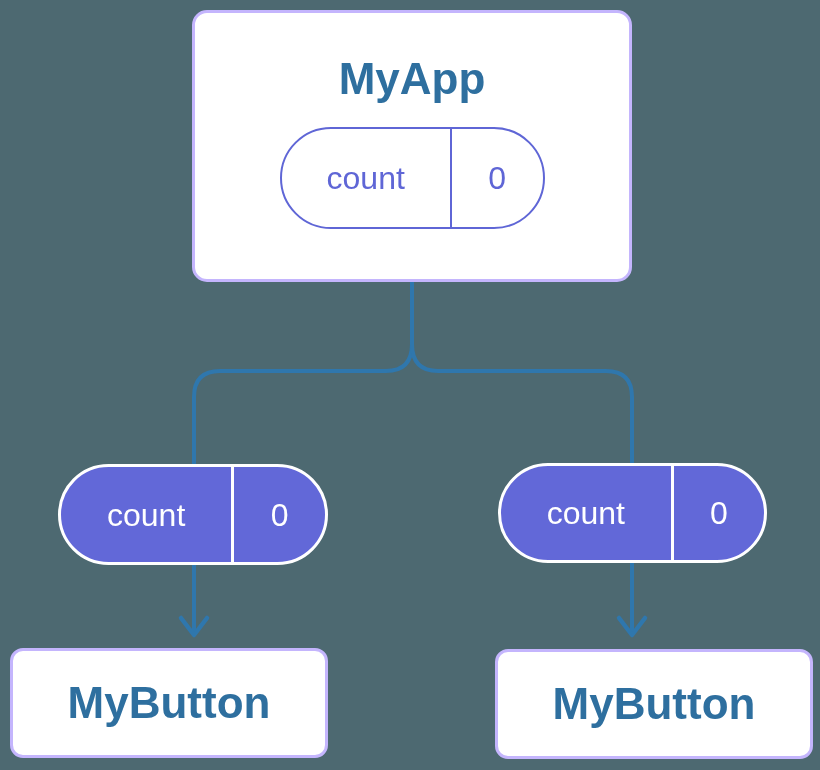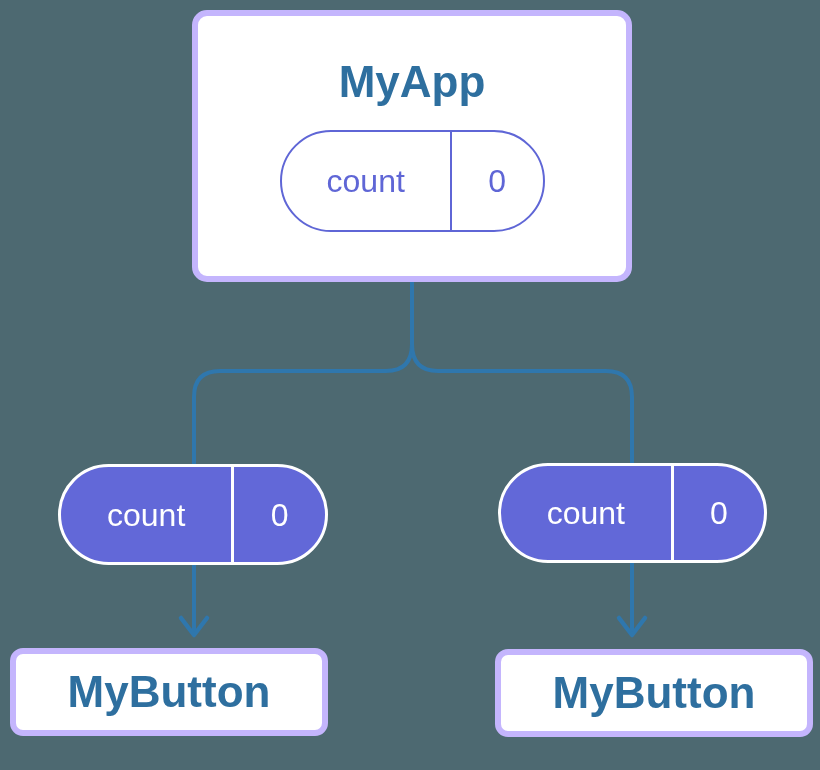--- a/index.html
+++ b/index.html
@@ -19,21 +19,21 @@
     position: absolute;
     left: 0;
     top: 0;
     width: 820px;
     height: 770px;
   }
   .node {
     position: absolute;
     box-sizing: border-box;
     background: #ffffff;
-    border: 6px solid #c4b5fd;
+    border: 3px solid #c4b5fd;
     display: flex;
     align-items: center;
     justify-content: center;
   }
   .node-root {
     left: 192px;
     top: 10px;
     width: 440px;
     height: 272px;
     border-radius: 15px;
@@ -42,21 +42,21 @@
     padding-top: 42px;
   }
   .node-title {
     font-size: 44px;
     font-weight: 600;
     color: #2e6f9f;
     line-height: 1.1;
   }
   .node-button {
     width: 318px;
-    height: 88px;
+    height: 110px;
     border-radius: 13px;
   }
   .node-button-left  { left: 10px;  top: 648px; }
   .node-button-right { left: 495px; top: 649px; }
 
   .pill {
     box-sizing: border-box;
     display: flex;
     align-items: stretch;
     overflow: hidden;

